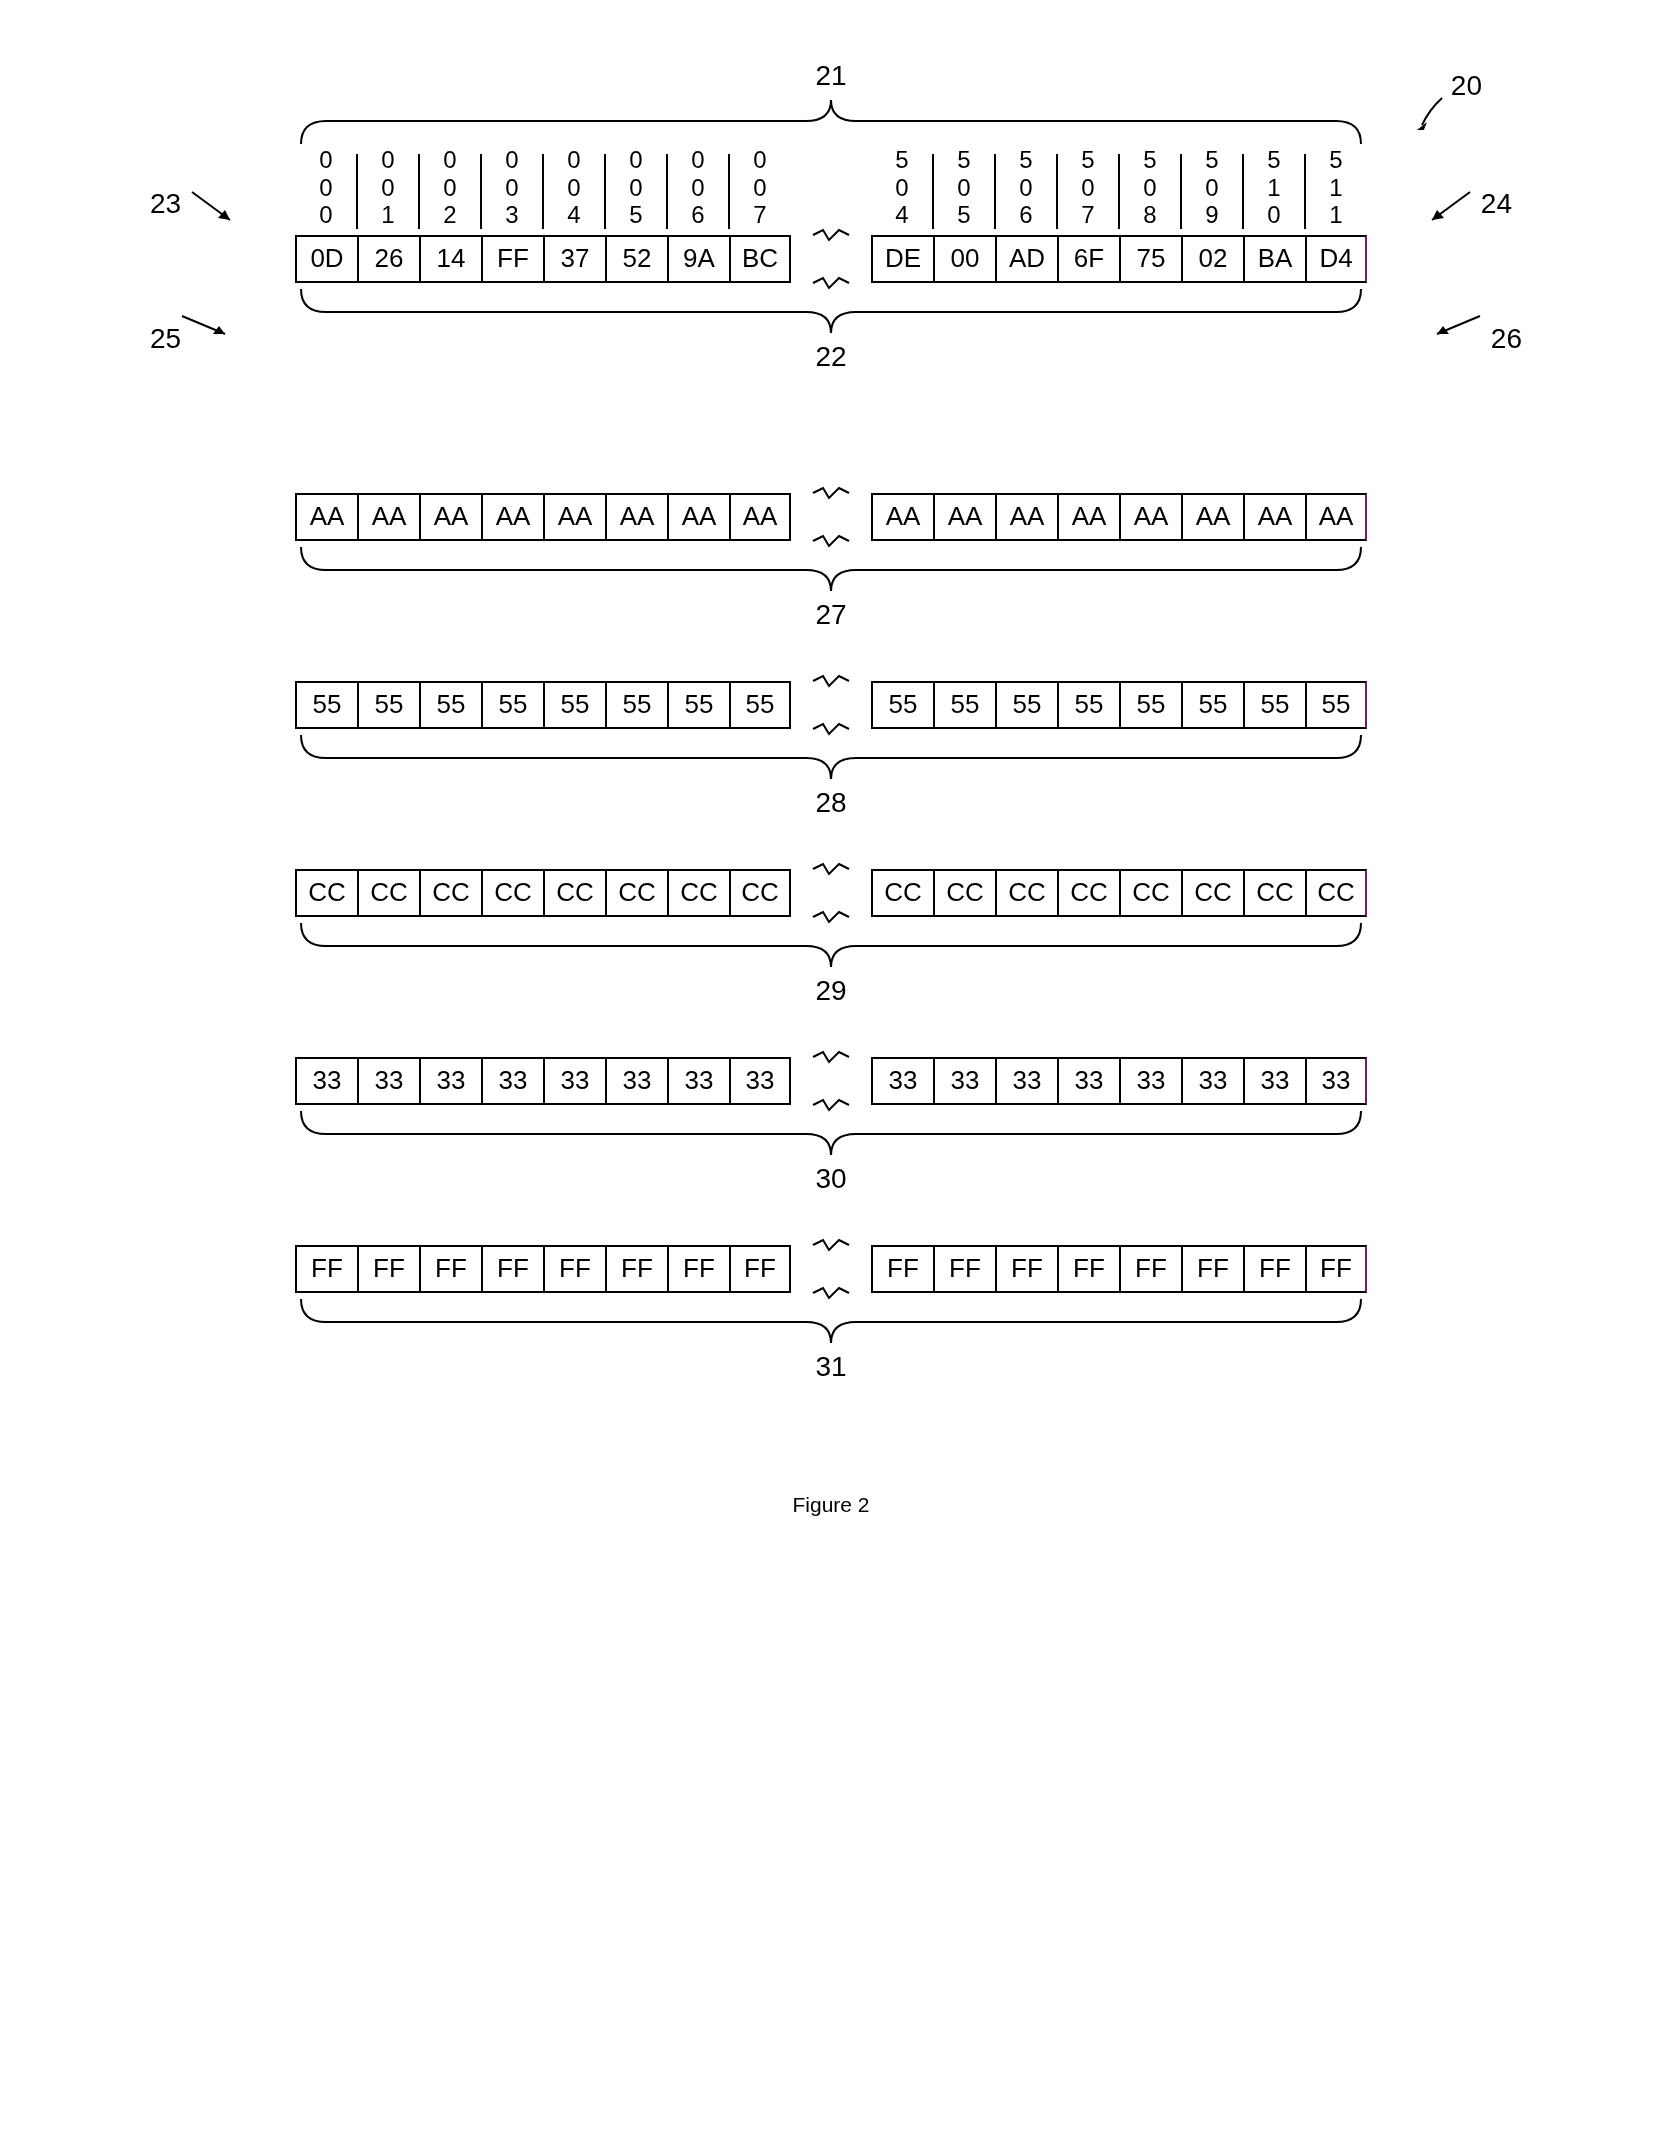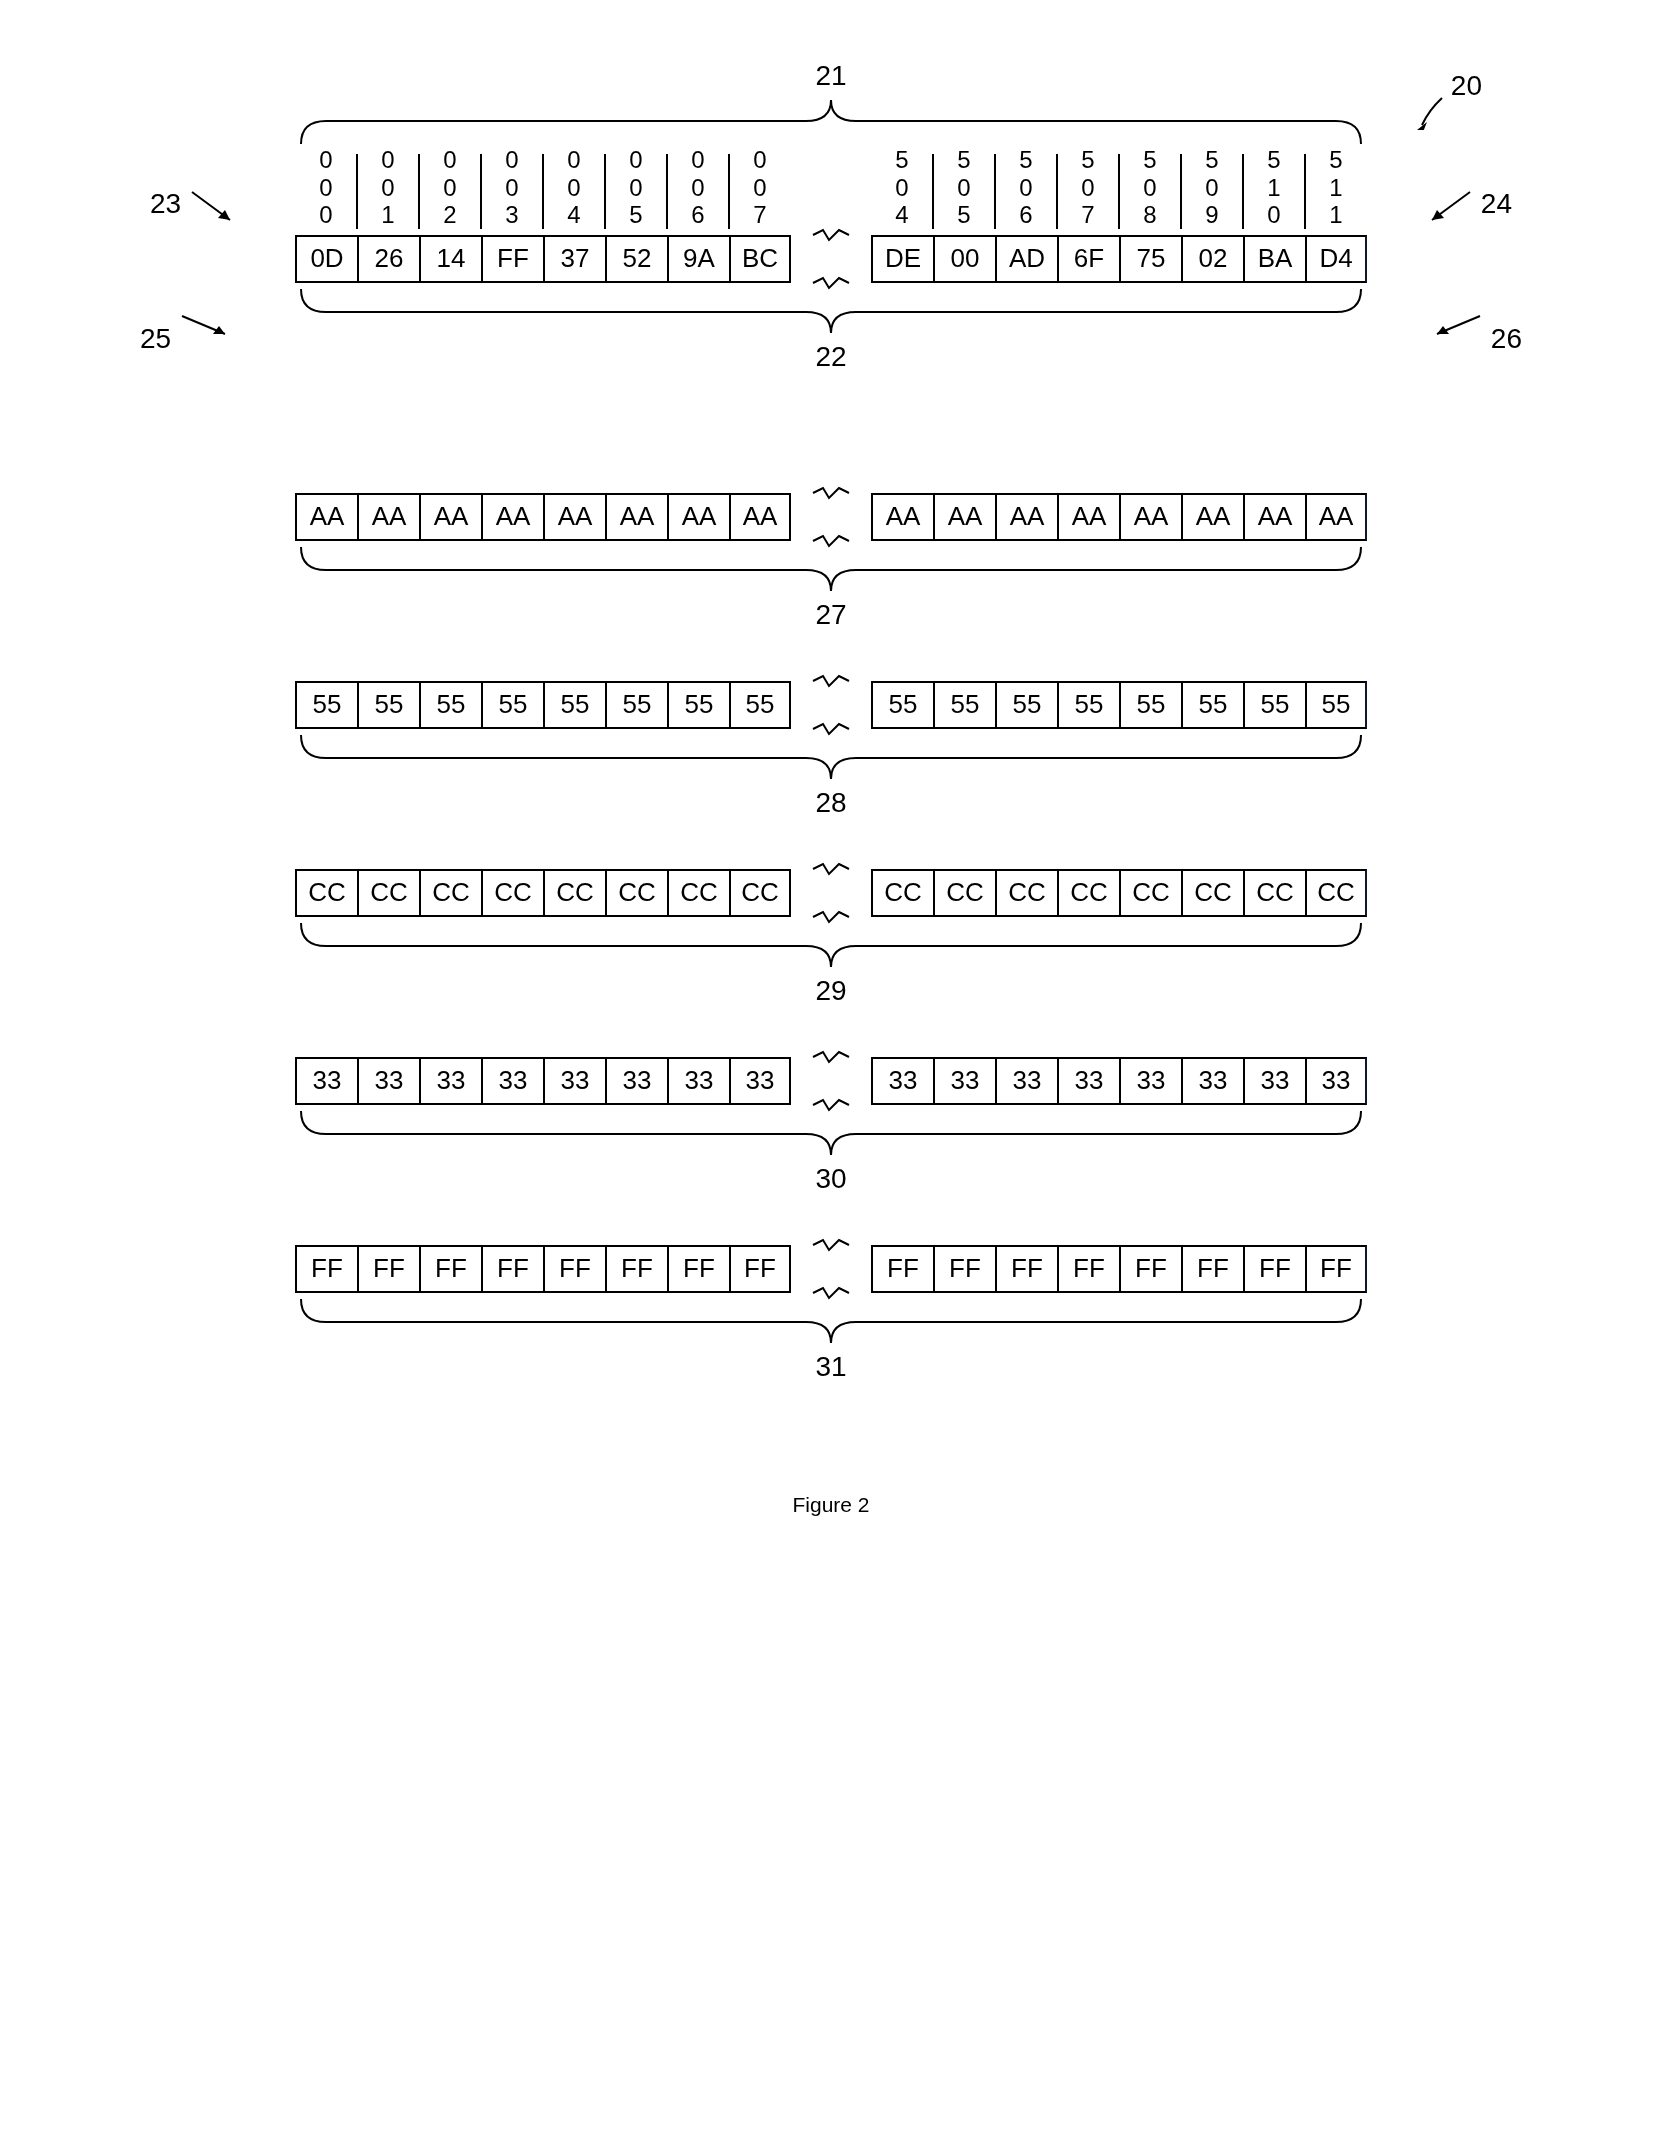--- a/index.html
+++ b/index.html
@@ -56,21 +56,21 @@
     .cell-group-left {
       display: flex;
     }
     .cell-group-left .cell:last-child {
       border-right: 2px solid black;
     }
     .cell-group-right {
       display: flex;
     }
     .cell-group-right .cell:last-child {
-      border-right: 2px solid #0f172a;
+      border-right: 2px solid #701a75;
     }
     .break {
       width: 80px;
       display: flex;
       flex-direction: column;
       align-items: center;
       justify-content: space-between;
       position: relative;
     }
     .break svg {
@@ -263,21 +263,21 @@
             <div class="sep"></div>
           </div>
           <div class="addr">
             <span>5</span>
             <span>1</span>
             <span>1</span>
           </div>
         </div>
     </div>
 
-    <div class="side-label" style="top:235px; left:60px;">25</div>
+    <div class="side-label" style="top:235px; left:70px;">25</div>
     <svg style="position:absolute; top:252px; left:100px;" width="55" height="30">
       <line x1="2" y1="4" x2="45" y2="22" stroke="black" stroke-width="2"></line>
       <path d="M 45 22 L 33 22 L 39 14 Z" fill="black"></path>
     </svg>
 
     <div class="side-label" style="top:235px; right:60px;">26</div>
     <svg style="position:absolute; top:252px; right:100px;" width="55" height="30">
       <line x1="53" y1="4" x2="10" y2="22" stroke="black" stroke-width="2"></line>
       <path d="M 10 22 L 22 22 L 16 14 Z" fill="black"></path>
     </svg>

